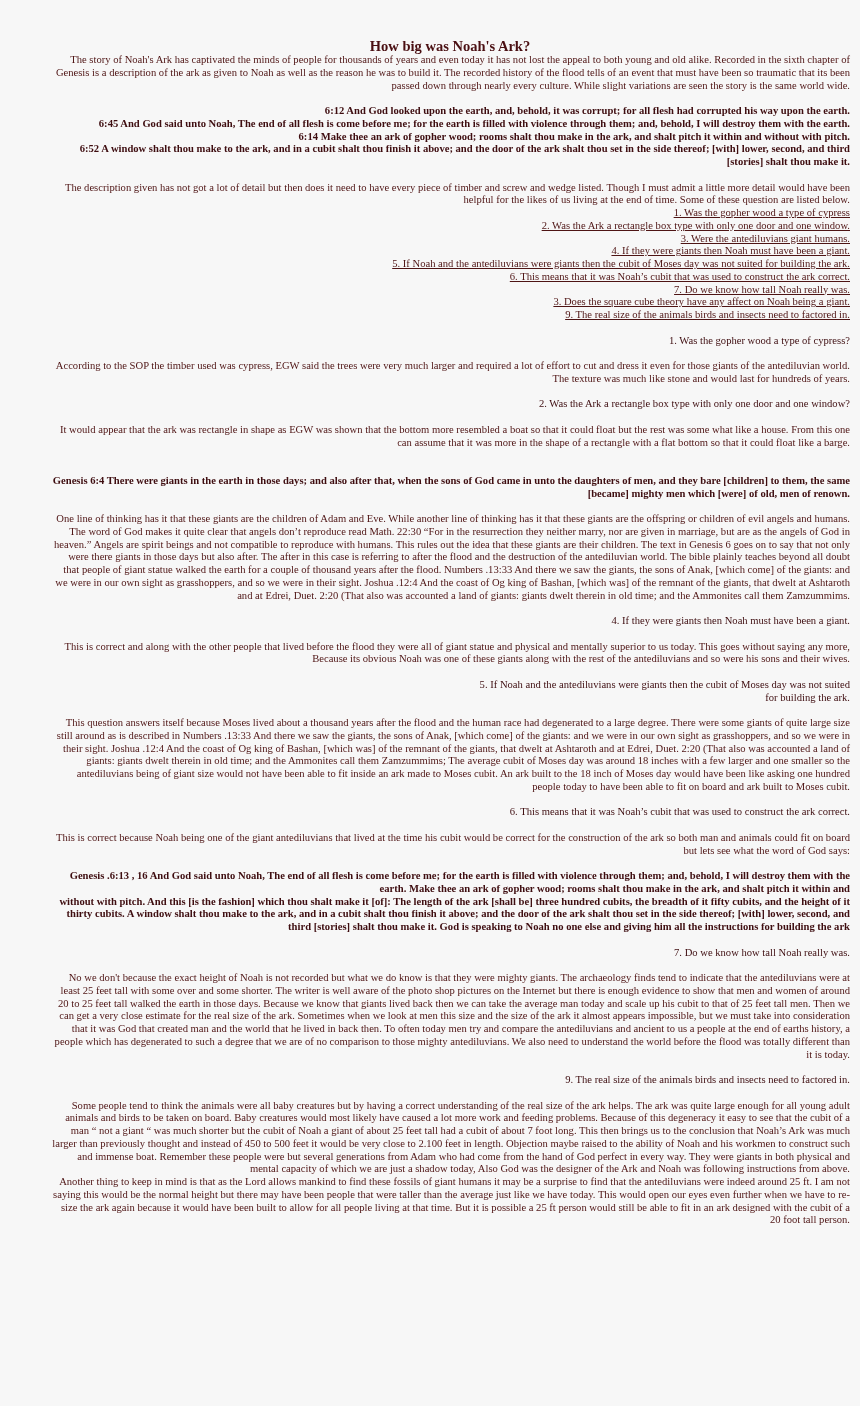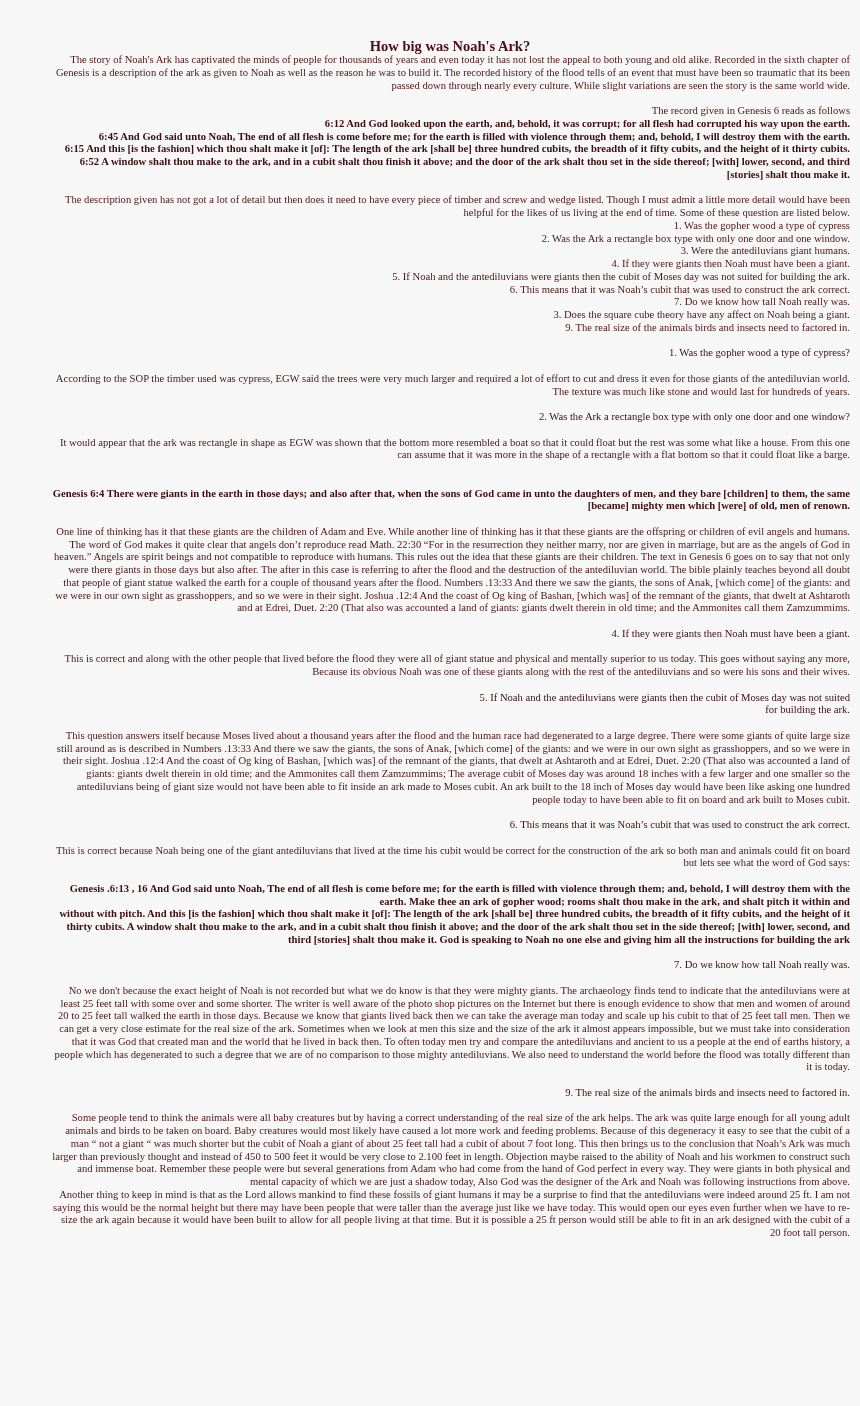--- a/index.html
+++ b/index.html
@@ -24,37 +24,36 @@
       margin: 0;
       text-align: center;
       font-size: 14.5px;
       line-height: 16px;
       font-weight: bold;
       color: #4a0f12;
     }
     p { margin: 0; text-align: right; }
     .b { font-weight: bold; color: #3e0d10; }
     .gap { height: 12.75px; }
-    .list p { margin: 0; }
+    .list p { margin: 0; text-decoration: underline; }
     .heading { font-weight: normal; color: #3e0d10; }
     .last-word { font-weight: bold; }
   </style>
 </head>
 <body>
 
 <div class="page">
   <h1>How big was Noah's Ark?</h1>
   <p>The story of Noah's Ark has captivated the minds of people for thousands of years and even today it has not lost the appeal to both young and old alike. Recorded in the sixth chapter of Genesis is a description of the ark as given to Noah as well as the reason he was to build it. The recorded history of the flood tells of an event that must have been so traumatic that its been passed down through nearly every culture. While slight variations are seen the story is the same world wide.</p>
   <div class="gap"></div>
 
-  <p>The record given in Genesis 6 reads as follows</p>
   <div>
     <p class="b">6:12 And God looked upon the earth, and, behold, it was corrupt; for all flesh had corrupted his way upon the earth.</p>
     <p class="b">6:45 And God said unto Noah, The end of all flesh is come before me; for the earth is filled with violence through them; and, behold, I will destroy them with the earth.</p>
-    <p class="b">6:15 And this [is the fashion] which thou shalt make it [of]: The length of the ark [shall be] three hundred cubits, the breadth of it fifty cubits, and the height of it thirty cubits.</p>
+    <p class="b">6:14 Make thee an ark of gopher wood; rooms shalt thou make in the ark, and shalt pitch it within and without with pitch.</p>
     <p class="b">6:52 A window shalt thou make to the ark, and in a cubit shalt thou finish it above; and the door of the ark shalt thou set in the side thereof; [with] lower, second, and third [stories] shalt thou make it.</p>
   </div>
   <div class="gap"></div>
 
   <p>The description given has not got a lot of detail but then does it need to have every piece of timber and screw and wedge listed. Though I must admit a little more detail would have been helpful for the likes of us living at the end of time. Some of these question are listed below.</p>
   <div class="list">
     <p>1. Was the gopher wood a type of cypress</p>
     <p>2. Was the Ark a rectangle box type with only one door and one window.</p>
     <p>3. Were the antediluvians giant humans.</p>
     <p>4. If they were giants then Noah must have been a giant.</p>

